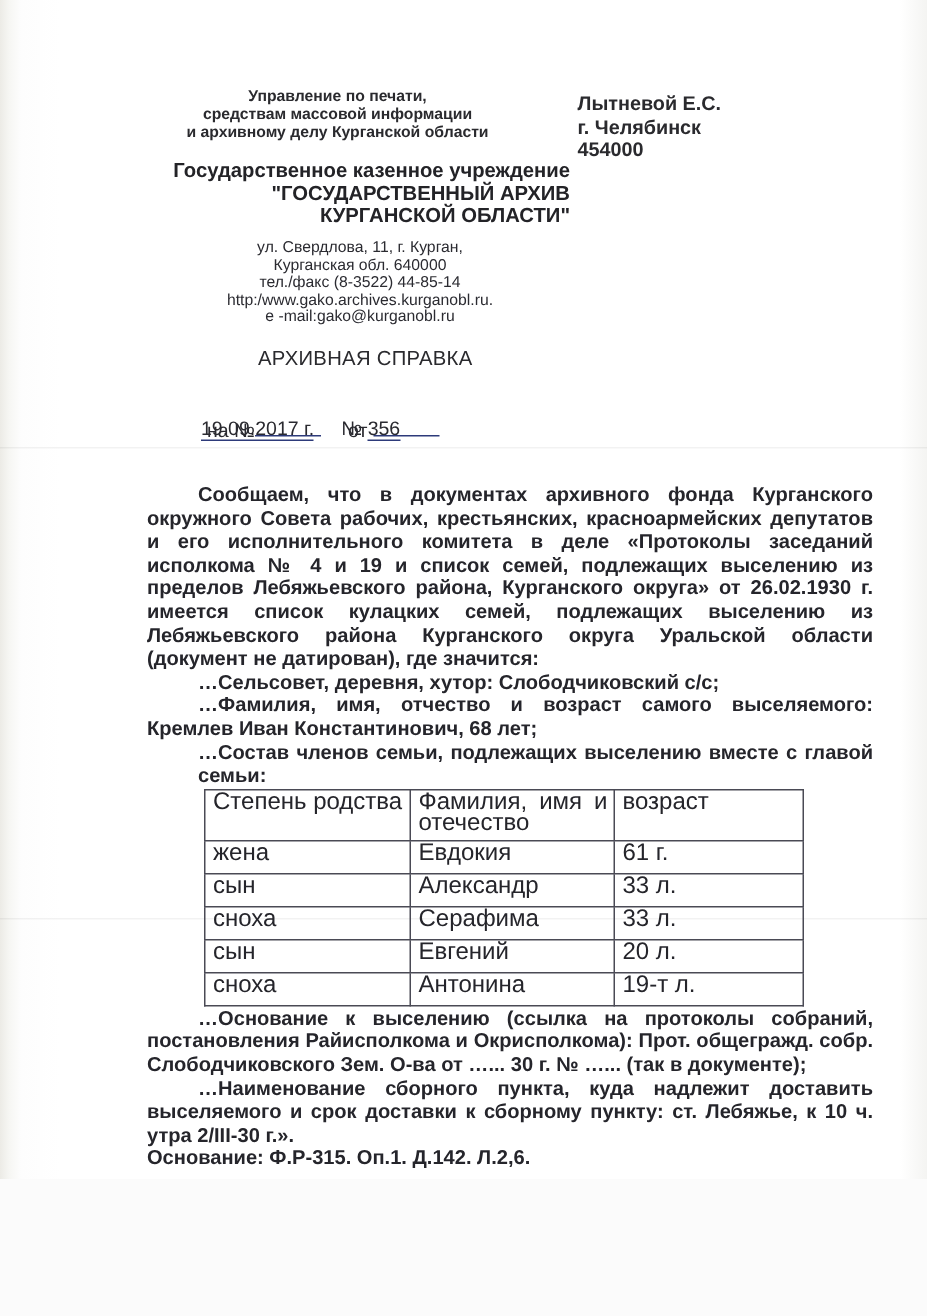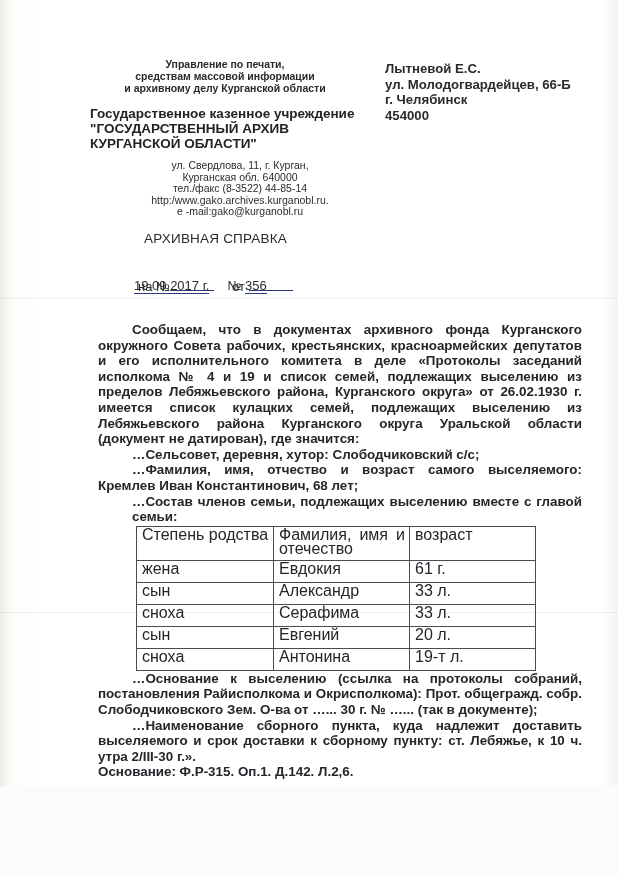--- a/index.html
+++ b/index.html
@@ -10,25 +10,25 @@
     color: #1e1e22;
     position: relative;
   }
   .page { position: absolute; left: 0; top: 0; width: 618px; height: 786px;
     background: linear-gradient(90deg, #ecebe6 0px, #f6f6f3 6px, #fdfdfd 14px, #ffffff 40px, #ffffff 600px, #f4f4f2 618px); }
   .fold { position: absolute; left: 0; width: 618px; height: 1px; background: rgba(0,0,0,0.05); }
 
   
   .org-head { position: absolute; left: 100px; top: 58px; width: 250px; text-align: center;
     font-size: 10.5px; font-weight: bold; line-height: 12px; color: #2a2a2e; }
-  .inst { position: absolute; left: 90px; top: 106px; width: 290px; text-align: left;
+  .inst { position: absolute; left: 90px; top: 106px; width: 290px; text-align: right;
     font-size: 13.5px; font-weight: bold; line-height: 15px; color: #232327; }
   .contacts { position: absolute; left: 130px; top: 160px; width: 220px; text-align: center;
     font-size: 10.5px; line-height: 11.6px; color: #2b2b31; }
-  .doc-title { position: absolute; left: 144px; top: 231px; font-size: 13.5px; letter-spacing: 0.2px; color: #2a2a2e; }
+  .doc-title { position: absolute; left: 172px; top: 231px; font-size: 13.5px; letter-spacing: 0.2px; color: #2a2a2e; }
   .ref1 { position: absolute; left: 134px; top: 278px; font-size: 13px; color: #2a2a30; }
   .ref2 { position: absolute; left: 138px; top: 278px; font-size: 13px; color: #2a2a30; }
   .ul { border-bottom: 1px solid #2d3a7a; display: inline-block; }
   .blank { display: inline-block; border-bottom: 1px solid #2d3a7a; width: 44px; height: 12px; vertical-align: baseline; }
 
   
   .recipient { position: absolute; left: 385px; top: 61px; font-size: 13.2px; line-height: 15.5px; color: #2a2a2e; font-weight: bold; }
 
   
   .body { position: absolute; left: 98px; top: 322px; width: 484px; font-size: 13.4px; line-height: 15.6px; color: #25252b; }
@@ -79,21 +79,20 @@
     <span class="ul">356</span>
   </div>
   <div class="ref2">
     <span>на №</span><span class="blank"></span>
     &nbsp;&nbsp;&nbsp;&nbsp;<span>от</span>
     <span class="blank"></span>
   </div>
 
   <div class="recipient">
     <div>Лытневой Е.С.</div>
-    <div>ул. Молодогвардейцев, 66-Б</div>
     <div>г. Челябинск</div>
     <div>454000</div>
   </div>
 
   <div class="body">
     <p class="indent">Сообщаем, что в документах архивного фонда Курганского окружного Совета рабочих, крестьянских, красноармейских депутатов и его исполнительного комитета в деле «Протоколы заседаний исполкома № 4 и 19 и список семей, подлежащих выселению из пределов Лебяжьевского района, Курганского округа» от 26.02.1930 г. имеется список кулацких семей, подлежащих выселению из Лебяжьевского района Курганского округа Уральской области (документ не датирован), где значится:</p>
     <p class="sub">…Сельсовет, деревня, хутор: Слободчиковский с/с;</p>
     <p class="sub hang">…Фамилия, имя, отчество и возраст самого выселяемого: Кремлев Иван Константинович, 68 лет;</p>
     <p class="sub" style="padding-left:34px">…Состав членов семьи, подлежащих выселению вместе с главой семьи:</p>
 

